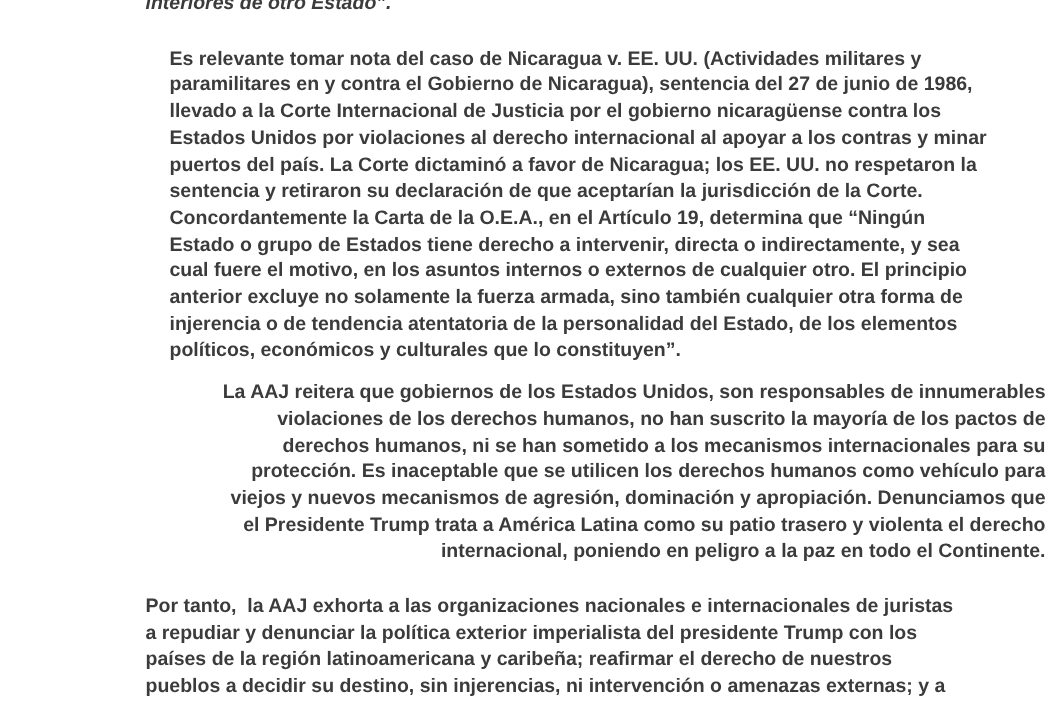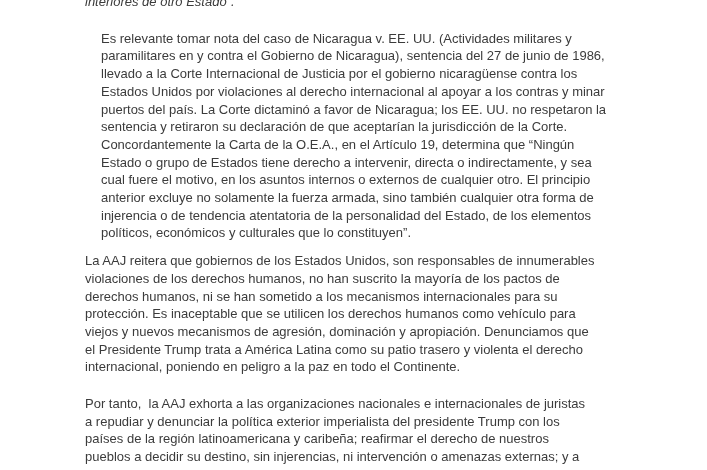--- a/index.html
+++ b/index.html
@@ -8,25 +8,26 @@
   }
   body {
     width: 707px;
     height: 470px;
     background: #ffffff;
     overflow: hidden;
     position: relative;
   }
   .page {
     position: absolute;
-    left: 85px;
+    left: 97px;
     top: 0;
     width: 600px;
     height: 470px;
     overflow: hidden;
+    font-weight: bold;
   }
   .para {
     font-family: "Liberation Sans", "DejaVu Sans", sans-serif;
     font-size: 13px;
     line-height: 17.7px;
     color: #3b3b3b;
     white-space: pre;
     margin: 0;
     padding: 0;
   }
@@ -34,20 +35,21 @@
     font-style: italic;
     margin-top: -7px;
     margin-bottom: 19px;
   }
   .para-nicaragua {
     margin-bottom: 10px;
     margin-left: 16px;
   }
   .para-aaj {
     margin-bottom: 19px;
+    text-align: right;
   }
 </style>
 </head>
 <body>
 
 <div class="page">
   <p class="para para-intro">interiores de otro Estado”.</p>
   <p class="para para-nicaragua">Es relevante tomar nota del caso de Nicaragua v. EE. UU. (Actividades militares y
 paramilitares en y contra el Gobierno de Nicaragua), sentencia del 27 de junio de 1986,
 llevado a la Corte Internacional de Justicia por el gobierno nicaragüense contra los

